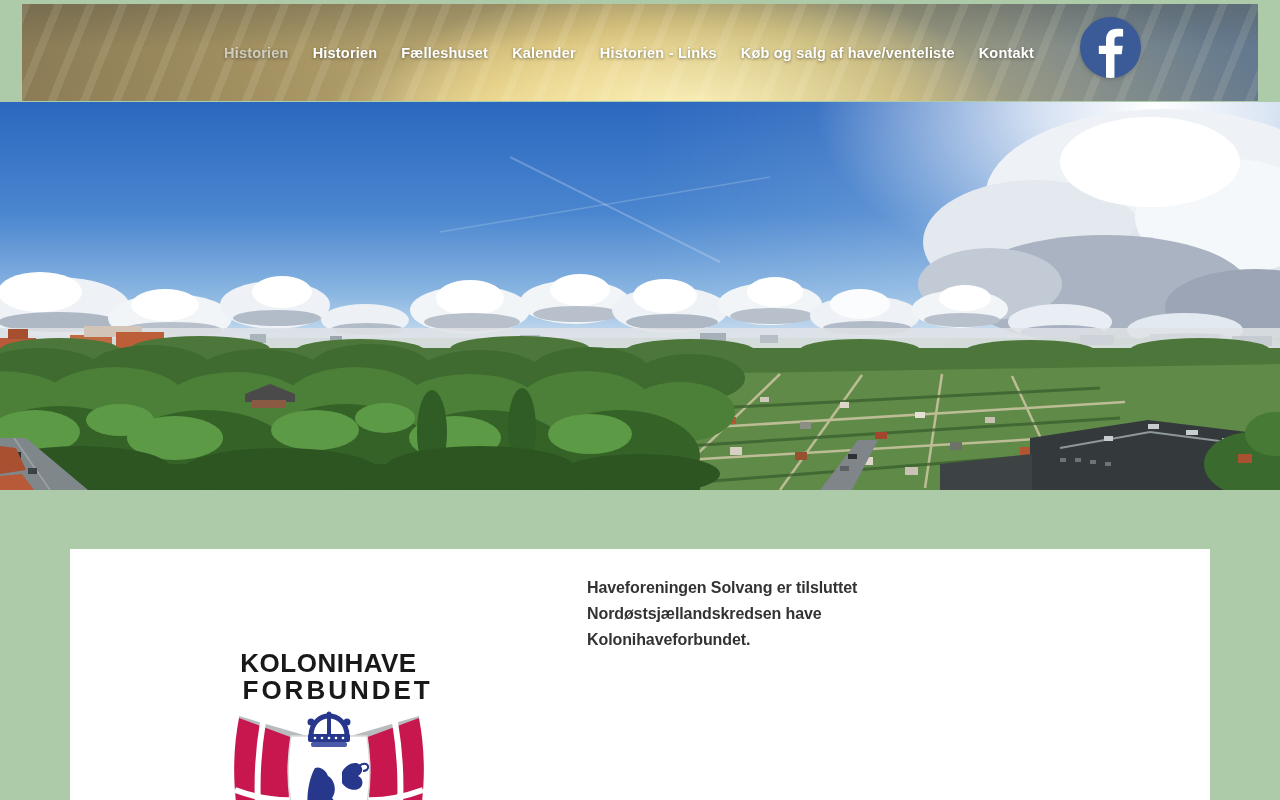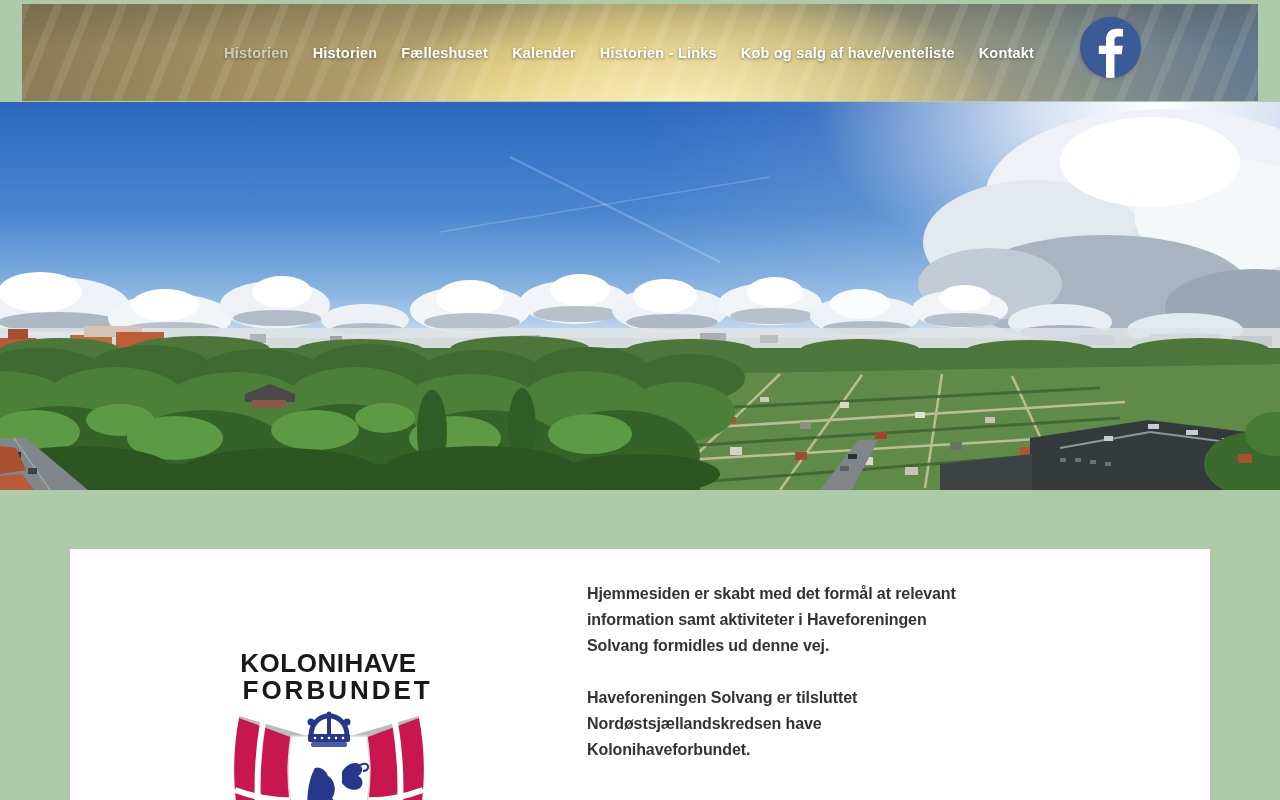--- a/index.html
+++ b/index.html
@@ -370,24 +370,19 @@
               <circle cx="100" cy="28" r="1.3"></circle>
             <circle cx="107" cy="28" r="1.3"></circle>
               <circle cx="114" cy="28" r="1.3"></circle>
           </g>
         </g>
       </svg>
     </div>
   </div>
 
   <div class="text-col">
-    <div class="para p1">
-      <div class="para-line">Hjemmesiden er skabt med det formål at relevant</div>
-      <div class="para-line">information samt aktiviteter i Haveforeningen</div>
-      <div class="para-line">Solvang formidles ud denne vej.</div>
-    </div>
     <div class="para p2">
       <div class="para-line">Haveforeningen Solvang er tilsluttet</div>
       <div class="para-line">Nordøstsjællandskredsen have</div>
       <div class="para-line">Kolonihaveforbundet.</div>
     </div>
   </div>
 </section>
 
 </body></html>

